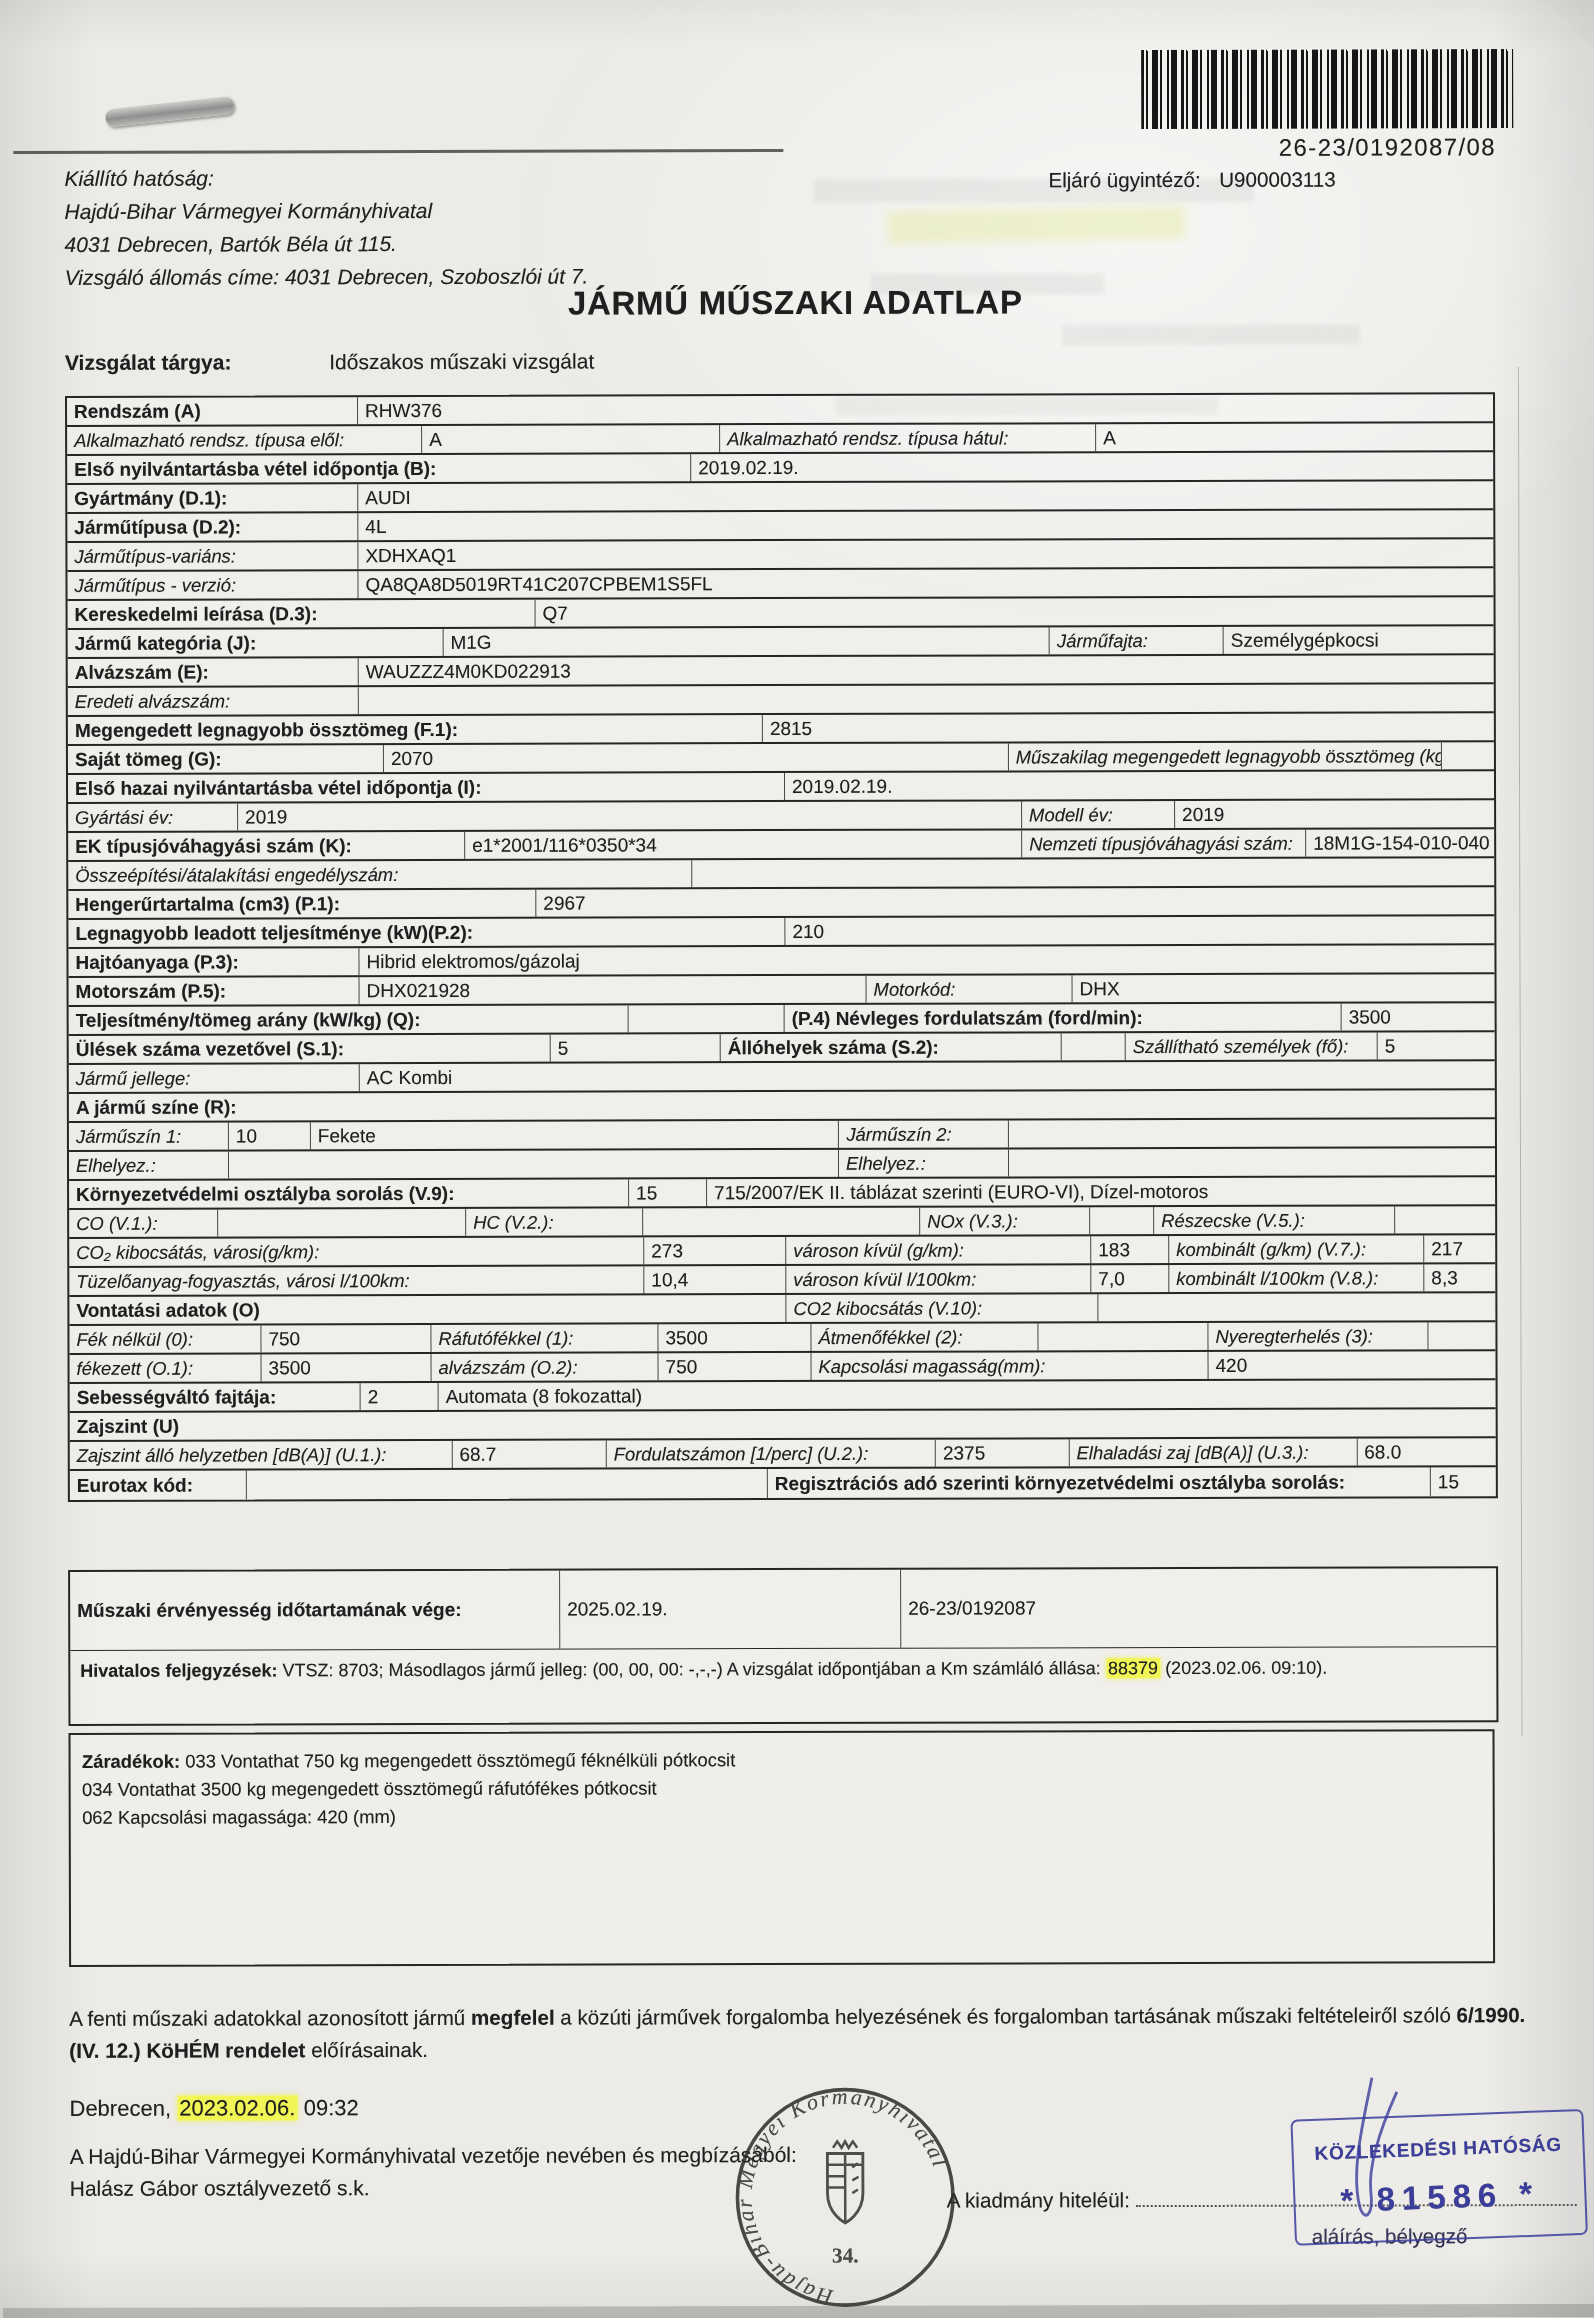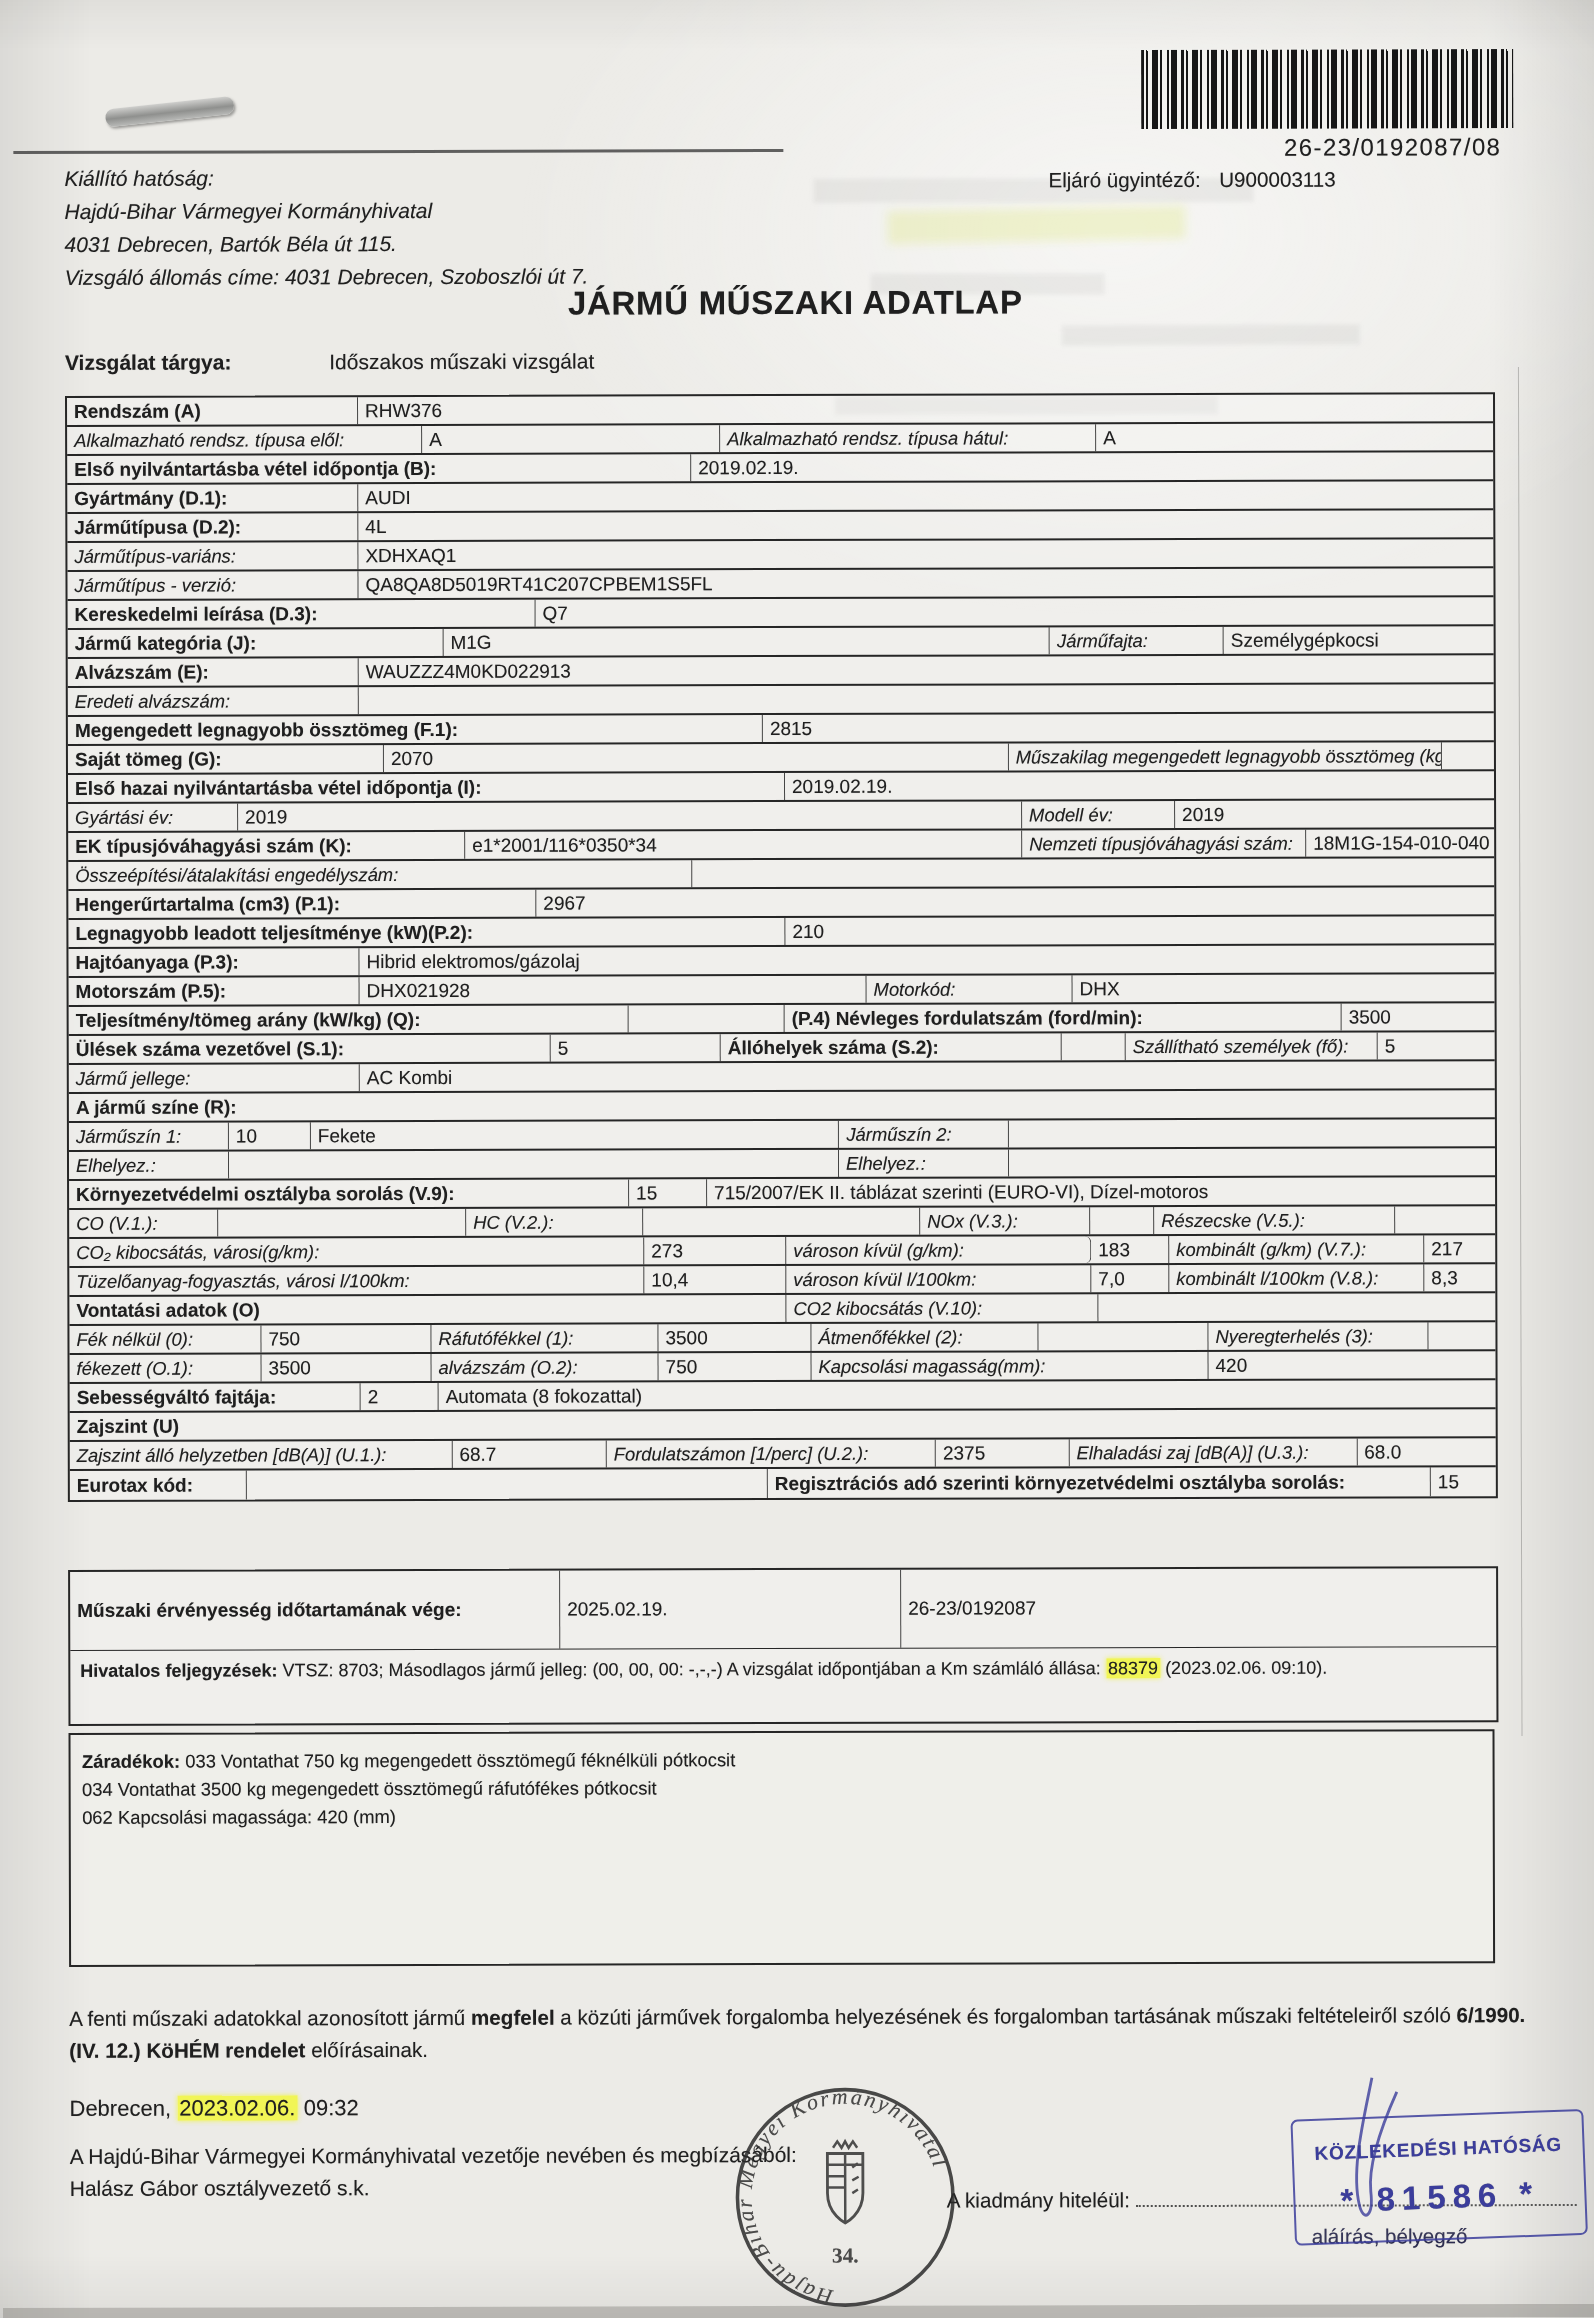--- a/index.html
+++ b/index.html
@@ -22,21 +22,21 @@
   
   .staple{position:absolute;left:108px;top:101px;width:129px;height:18.4px;
     background:linear-gradient(180deg,#cfcfcd,#8f908e 55%,#b9bab8);
     border-radius:8.5px;transform:rotate(-6deg);box-shadow:1.4px 2.1px 2.8px rgba(0,0,0,.35);}
   .topline{position:absolute;left:15.6px;top:149px;width:770px;height:2.8px;background:rgba(60,60,60,.8);}
   .issuer{position:absolute;left:67px;top:160px;font-size:21px;font-style:italic;line-height:33px;}
   .barcode{position:absolute;left:1144px;top:51px;width:372px;height:79px;
     background:repeating-linear-gradient(90deg,#161616 0 2.8px,transparent 2.8px 5px,#161616 5px 6.4px,
       transparent 6.4px 10.6px,#161616 10.6px 17px,transparent 17px 19px,#161616 19px 21px,transparent 21px 26px,
       #161616 26px 28px,transparent 28px 30px,#161616 30px 36px,transparent 36px 40px);}
-  .barcode-num{position:absolute;left:1132px;top:135px;width:372px;text-align:right;font-size:24px;letter-spacing:1.4px;}
+  .barcode-num{position:absolute;left:1204px;top:135px;width:372px;text-align:center;font-size:24px;letter-spacing:1.4px;}
   .clerk{position:absolute;left:1051px;top:169px;font-size:20.6px;}
   .title{position:absolute;left:0;top:284px;width:1595px;text-align:center;font-size:33px;font-weight:700;letter-spacing:0.7px;}
   .subject{position:absolute;left:67px;top:349px;font-size:21px;}
   .subject .lab{font-weight:700;}
   .subject .val{margin-left:92px;font-weight:400;}
 
   
   .tbox{position:absolute;border:2.1px solid #262626;background:rgba(253,253,251,.25);}
   .trow{display:flex;border-bottom:2.1px solid #262626;height:29px;box-sizing:border-box;}
   .trow:last-child{border-bottom:none;}
@@ -259,21 +259,21 @@
         <div class="tcell s-li" style="width: 177px;">HC (V.2.):</div>
         <div class="tcell s-e" style="width: 277px;"></div>
         <div class="tcell s-li" style="width: 170px; font-style: italic;">NOx (V.3.):</div>
         <div class="tcell s-e" style="width: 64px;"></div>
         <div class="tcell s-li" style="width: 241px;">Részecske (V.5.):</div>
         <div class="tcell s-e" style="width: 99px;"></div>
       </div>
       <div class="trow">
         <div class="tcell s-li" style="width: 575px;">CO₂ kibocsátás, városi(g/km):</div>
         <div class="tcell s-v" style="width: 142px;">273</div>
-        <div class="tcell s-li" style="width: 305px; border-radius: 6px;">városon kívül (g/km):</div>
+        <div class="tcell s-li" style="width: 305px;">városon kívül (g/km):</div>
         <div class="tcell s-v" style="width: 78px;">183</div>
         <div class="tcell s-li" style="width: 255px;">kombinált (g/km) (V.7.):</div>
         <div class="tcell s-v" style="width: 71px;">217</div>
       </div>
       <div class="trow">
         <div class="tcell s-li" style="width: 575px;">Tüzelőanyag-fogyasztás, városi l/100km:</div>
         <div class="tcell s-v" style="width: 142px;">10,4</div>
         <div class="tcell s-li" style="width: 305px;">városon kívül l/100km:</div>
         <div class="tcell s-v" style="width: 78px;">7,0</div>
         <div class="tcell s-li" style="width: 255px;">kombinált l/100km (V.8.):</div>

